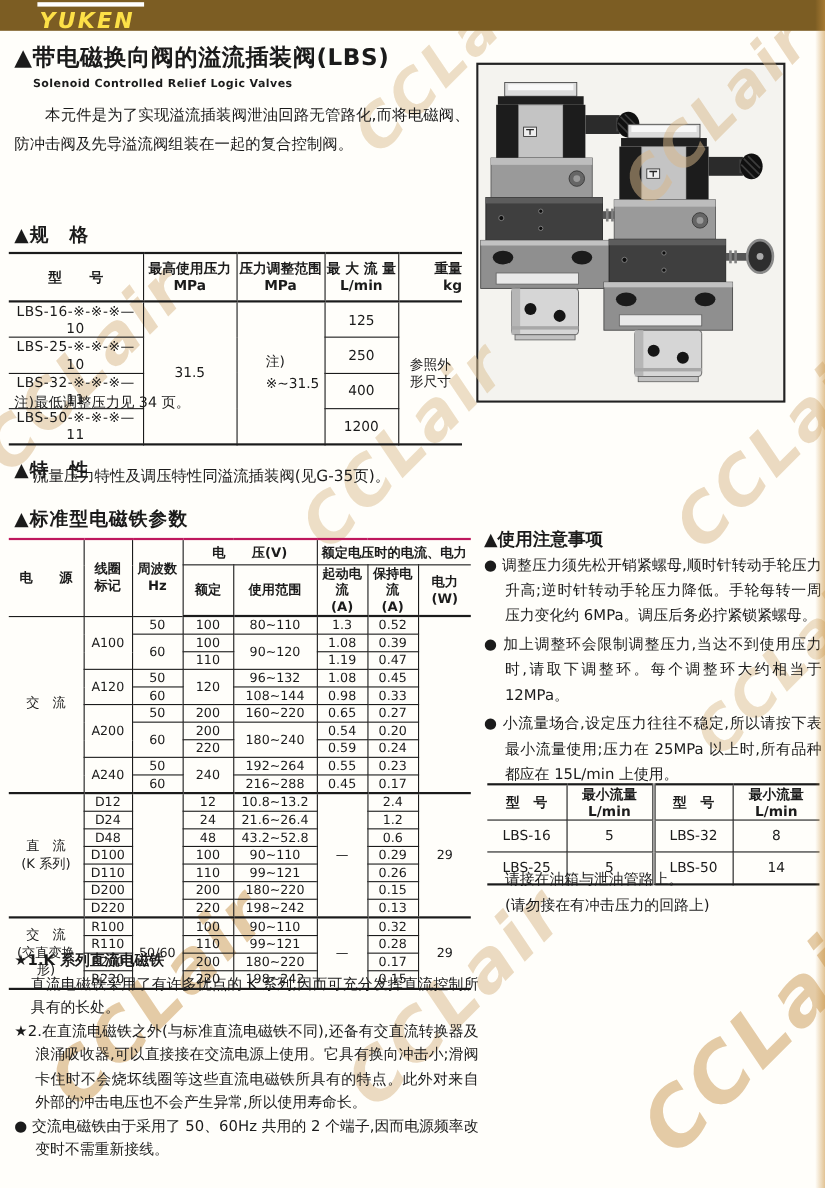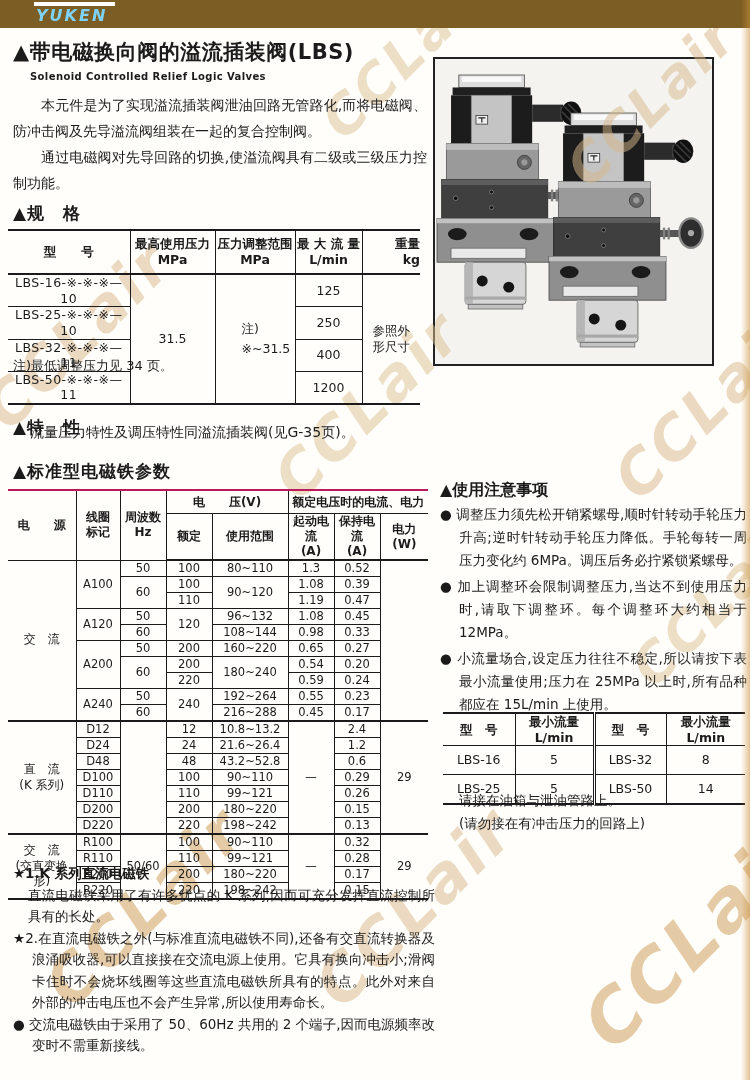--- a/index.html
+++ b/index.html
@@ -1,21 +1,21 @@
 <!DOCTYPE html>
 <html><head>
 <meta charset="utf-8">
 <style>
   html,body{margin:0;padding:0;background:#e9e6df;}
   #page{position:relative;width:750px;height:1080px;background:#fffefa;overflow:hidden;
         font-family:"DejaVu Sans","Liberation Sans",sans-serif;color:#1b1b1b;}
   .z{position:absolute;z-index:4;}
   
   .brandbar{position:absolute;top:0;left:0;width:750px;height:28px;z-index:4;}
-  .logo{position:absolute;left:34px;top:2px;color:#7dd3fc;font-weight:bold;font-size:16px;
+  .logo{position:absolute;left:34px;top:2px;color:#fde047;font-weight:bold;font-size:20px;
         letter-spacing:2px;border-top:4px solid #fff;padding:0 8px 2px 2px;font-style:italic;}
   
   .title{left:13px;top:38px;font-size:21px;font-weight:bold;letter-spacing:.5px;}
   .subtitle{left:30px;top:71px;font-size:10px;font-weight:bold;letter-spacing:.4px;}
   .intro{left:13px;top:92px;width:414px;font-size:14px;line-height:26px;text-align:justify;}
   .intro p{margin:0;text-indent:2em;}
   
   .shead{font-size:17px;font-weight:bold;letter-spacing:1px;}
   
   .photo-frame{position:absolute;left:433px;top:57px;width:281px;height:309px;
@@ -88,21 +88,20 @@
   <div class="edge-right"></div>
 
   <div class="brandbar" style="background:#7c5d23;">
     <span class="logo">YUKEN</span>
   </div>
 
   <div class="z title">▲带电磁换向阀的溢流插装阀(LBS)</div>
   <div class="z subtitle">Solenoid Controlled Relief Logic Valves</div>
   <div class="z intro">
     <p>本元件是为了实现溢流插装阀泄油回路无管路化,而将电磁阀、防冲击阀及先导溢流阀组装在一起的复合控制阀。</p>
-    <p>通过电磁阀对先导回路的切换,使溢流阀具有二级或三级压力控制功能。</p>
   </div>
 
   <div class="photo-frame">
     <svg width="277" height="305" viewBox="0 0 277 305">
       <defs>
         <g id="valve">
           <rect x="28" y="0" width="84" height="16" fill="#dcdcdc" stroke="#444"></rect>
           <rect x="32" y="2" width="76" height="7" fill="#f8f8f8"></rect>
           <rect x="20" y="16" width="100" height="10" fill="#1f1f1f"></rect>
           <rect x="18" y="26" width="26" height="62" fill="#1c1c1c"></rect>

